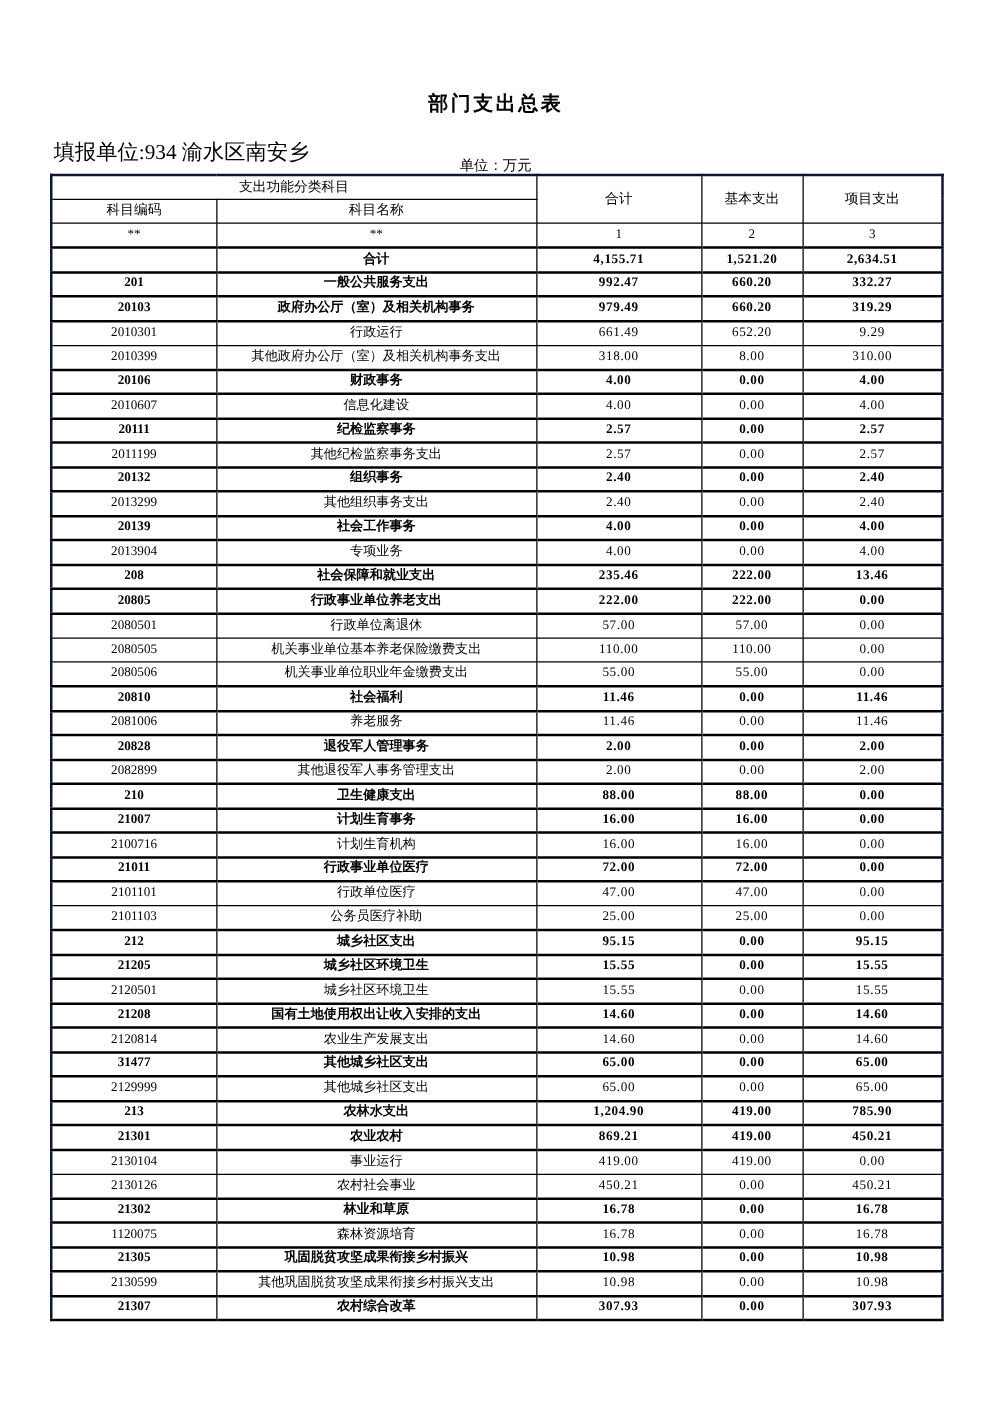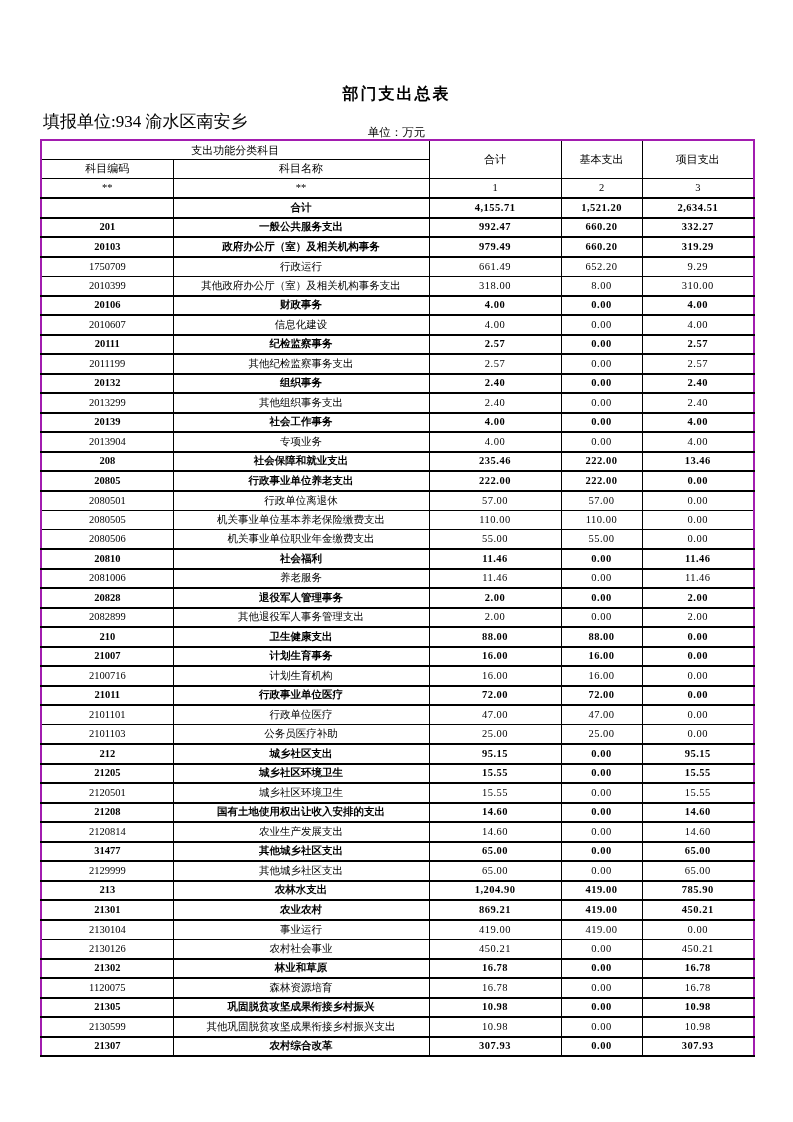--- a/index.html
+++ b/index.html
@@ -9,21 +9,21 @@
   }
   body {
     width: 793px;
     height: 1122px;
     position: relative;
     font-family: "Liberation Serif", "DejaVu Serif", serif;
     color: #000;
   }
   .page-title {
     position: absolute;
-    top: 84px;
+    top: 73px;
     left: 0;
     width: 793px;
     text-align: center;
     font-size: 16px;
     font-weight: bold;
     letter-spacing: 2px;
     margin: 0;
   }
   .filler-unit {
     position: absolute;
@@ -39,21 +39,21 @@
     text-align: center;
     font-size: 11.5px;
   }
   table.exp-table {
     position: absolute;
     top: 139px;
     left: 40px;
     width: 713px;
     border-collapse: collapse;
     table-layout: fixed;
-    border: 2px solid #a21caf;
+    border: 2px solid #0f172a;
   }
   .exp-table th, .exp-table td {
     border: 1px solid #000;
     padding: 0 2px;
     text-align: center;
     vertical-align: middle;
     font-weight: normal;
     font-size: 10.5px;
     line-height: 1.1;
     overflow: hidden;
@@ -122,21 +122,21 @@
         <td class="num">332.27</td>
       </tr>
       <tr class="bold">
         <td>20103</td>
         <td>政府办公厅（室）及相关机构事务</td>
         <td class="num">979.49</td>
         <td class="num">660.20</td>
         <td class="num">319.29</td>
       </tr>
       <tr>
-        <td>1750709</td>
+        <td>2010301</td>
         <td>行政运行</td>
         <td class="num">661.49</td>
         <td class="num">652.20</td>
         <td class="num">9.29</td>
       </tr>
       <tr>
         <td>2010399</td>
         <td>其他政府办公厅（室）及相关机构事务支出</td>
         <td class="num">318.00</td>
         <td class="num">8.00</td>

